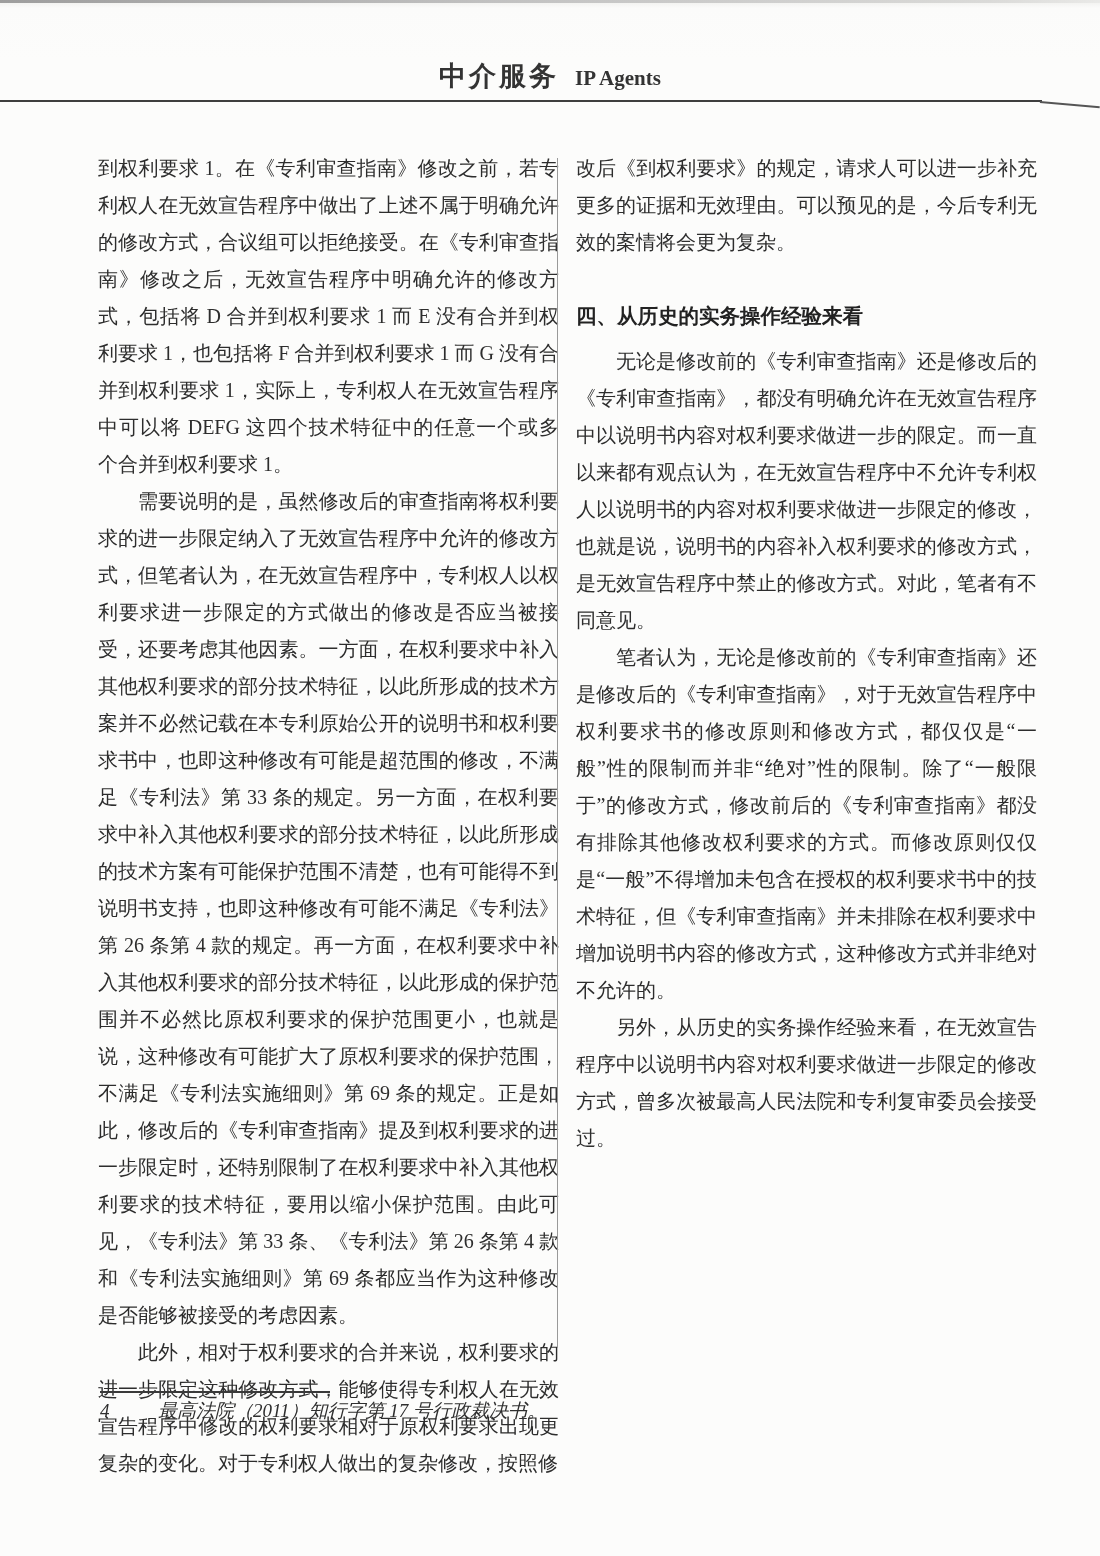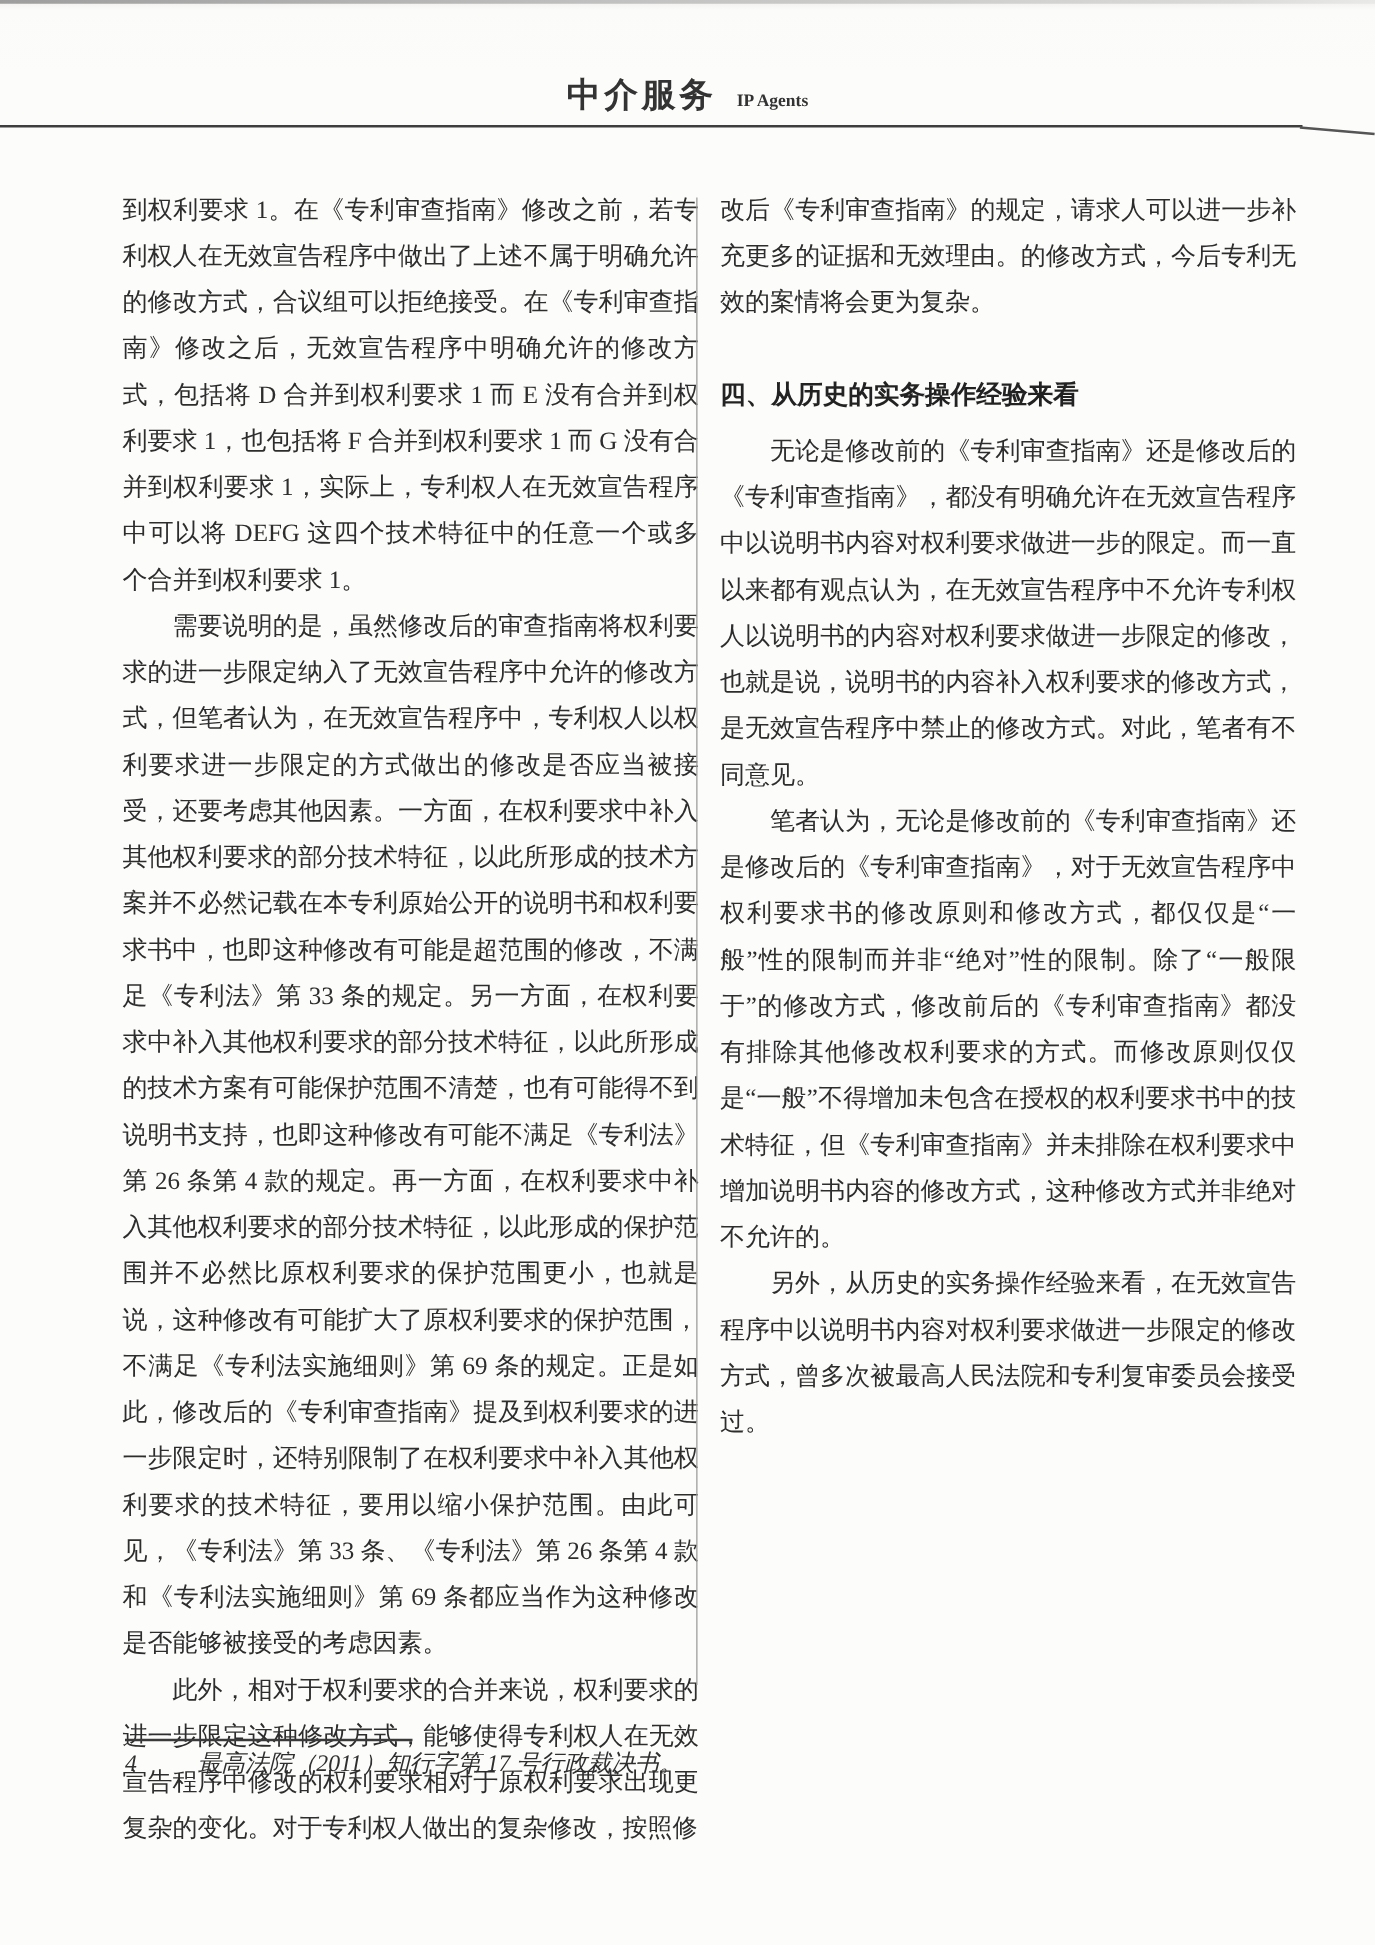--- a/index.html
+++ b/index.html
@@ -24,21 +24,21 @@
   .header {
     position: absolute; top: 58px; left: 0; width: 100%;
     text-align: center; white-space: nowrap;
   }
   .header-cn {
     font-family: "Liberation Sans", "DejaVu Sans", sans-serif;
     font-weight: bold; font-size: 27px; letter-spacing: 3px; color: #333;
   }
   .header-en {
     font-family: "Liberation Serif", "DejaVu Serif", serif;
-    font-weight: bold; font-size: 14px; margin-left: 16px; color: #333;
+    font-weight: bold; font-size: 21px; margin-left: 16px; color: #333;
   }
   .header-rule {
     position: absolute; top: 100px; left: 0; width: 1042px; height: 2px;
     background: #3e3e3e;
   }
   .header-rule-dip {
     position: absolute; top: 101px; left: 1040px; width: 60px; height: 2px;
     background: #555;
     transform: rotate(5deg); transform-origin: left top;
   }
@@ -110,21 +110,21 @@
 
   <div class="col col-left">
     <p class="para cont">到权利要求 1。在《专利审查指南》修改之前，若专利权人在无效宣告程序中做出了上述不属于明确允许的修改方式，合议组可以拒绝接受。在《专利审查指南》修改之后，无效宣告程序中明确允许的修改方式，包括将 D 合并到权利要求 1 而 E 没有合并到权利要求 1，也包括将 F 合并到权利要求 1 而 G 没有合并到权利要求 1，实际上，专利权人在无效宣告程序中可以将 DEFG 这四个技术特征中的任意一个或多个合并到权利要求 1。</p>
     <p class="para">需要说明的是，虽然修改后的审查指南将权利要求的进一步限定纳入了无效宣告程序中允许的修改方式，但笔者认为，在无效宣告程序中，专利权人以权利要求进一步限定的方式做出的修改是否应当被接受，还要考虑其他因素。一方面，在权利要求中补入其他权利要求的部分技术特征，以此所形成的技术方案并不必然记载在本专利原始公开的说明书和权利要求书中，也即这种修改有可能是超范围的修改，不满足《专利法》第 33 条的规定。另一方面，在权利要求中补入其他权利要求的部分技术特征，以此所形成的技术方案有可能保护范围不清楚，也有可能得不到说明书支持，也即这种修改有可能不满足《专利法》第 26 条第 4 款的规定。再一方面，在权利要求中补入其他权利要求的部分技术特征，以此形成的保护范围并不必然比原权利要求的保护范围更小，也就是说，这种修改有可能扩大了原权利要求的保护范围，不满足《专利法实施细则》第 69 条的规定。正是如此，修改后的《专利审查指南》提及到权利要求的进一步限定时，还特别限制了在权利要求中补入其他权利要求的技术特征，要用以缩小保护范围。由此可见，《专利法》第 33 条、《专利法》第 26 条第 4 款和《专利法实施细则》第 69 条都应当作为这种修改是否能够被接受的考虑因素。</p>
     <p class="para">此外，相对于权利要求的合并来说，权利要求的进一步限定这种修改方式，能够使得专利权人在无效宣告程序中修改的权利要求相对于原权利要求出现更复杂的变化。对于专利权人做出的复杂修改，按照修</p>
   </div>
 
   <div class="col-divider"></div>
 
   <div class="col col-right">
-    <p class="para cont">改后《专利审查指南》的规定，请求人可以进一步补充更多的证据和无效理由。的修改方式，今后专利无效的案情将会更为复杂。</p>
+    <p class="para cont">改后《到权利要求》的规定，请求人可以进一步补充更多的证据和无效理由。可以预见的是，今后专利无效的案情将会更为复杂。</p>
     <h2 class="section-heading">四、从历史的实务操作经验来看</h2>
     <p class="para">无论是修改前的《专利审查指南》还是修改后的《专利审查指南》，都没有明确允许在无效宣告程序中以说明书内容对权利要求做进一步的限定。而一直以来都有观点认为，在无效宣告程序中不允许专利权人以说明书的内容对权利要求做进一步限定的修改，也就是说，说明书的内容补入权利要求的修改方式，是无效宣告程序中禁止的修改方式。对此，笔者有不同意见。</p>
     <p class="para">笔者认为，无论是修改前的《专利审查指南》还是修改后的《专利审查指南》，对于无效宣告程序中权利要求书的修改原则和修改方式，都仅仅是“一般”性的限制而并非“绝对”性的限制。除了“一般限于”的修改方式，修改前后的《专利审查指南》都没有排除其他修改权利要求的方式。而修改原则仅仅是“一般”不得增加未包含在授权的权利要求书中的技术特征，但《专利审查指南》并未排除在权利要求中增加说明书内容的修改方式，这种修改方式并非绝对不允许的。</p>
     <p class="para">另外，从历史的实务操作经验来看，在无效宣告程序中以说明书内容对权利要求做进一步限定的修改方式，曾多次被最高人民法院和专利复审委员会接受过。</p>
   </div>
 
   <div class="footnote-rule"></div>
   <div class="footnote">
     <span class="fn-marker">4</span><span>最高法院（2011）知行字第 17 号行政裁决书。</span>
   </div>

